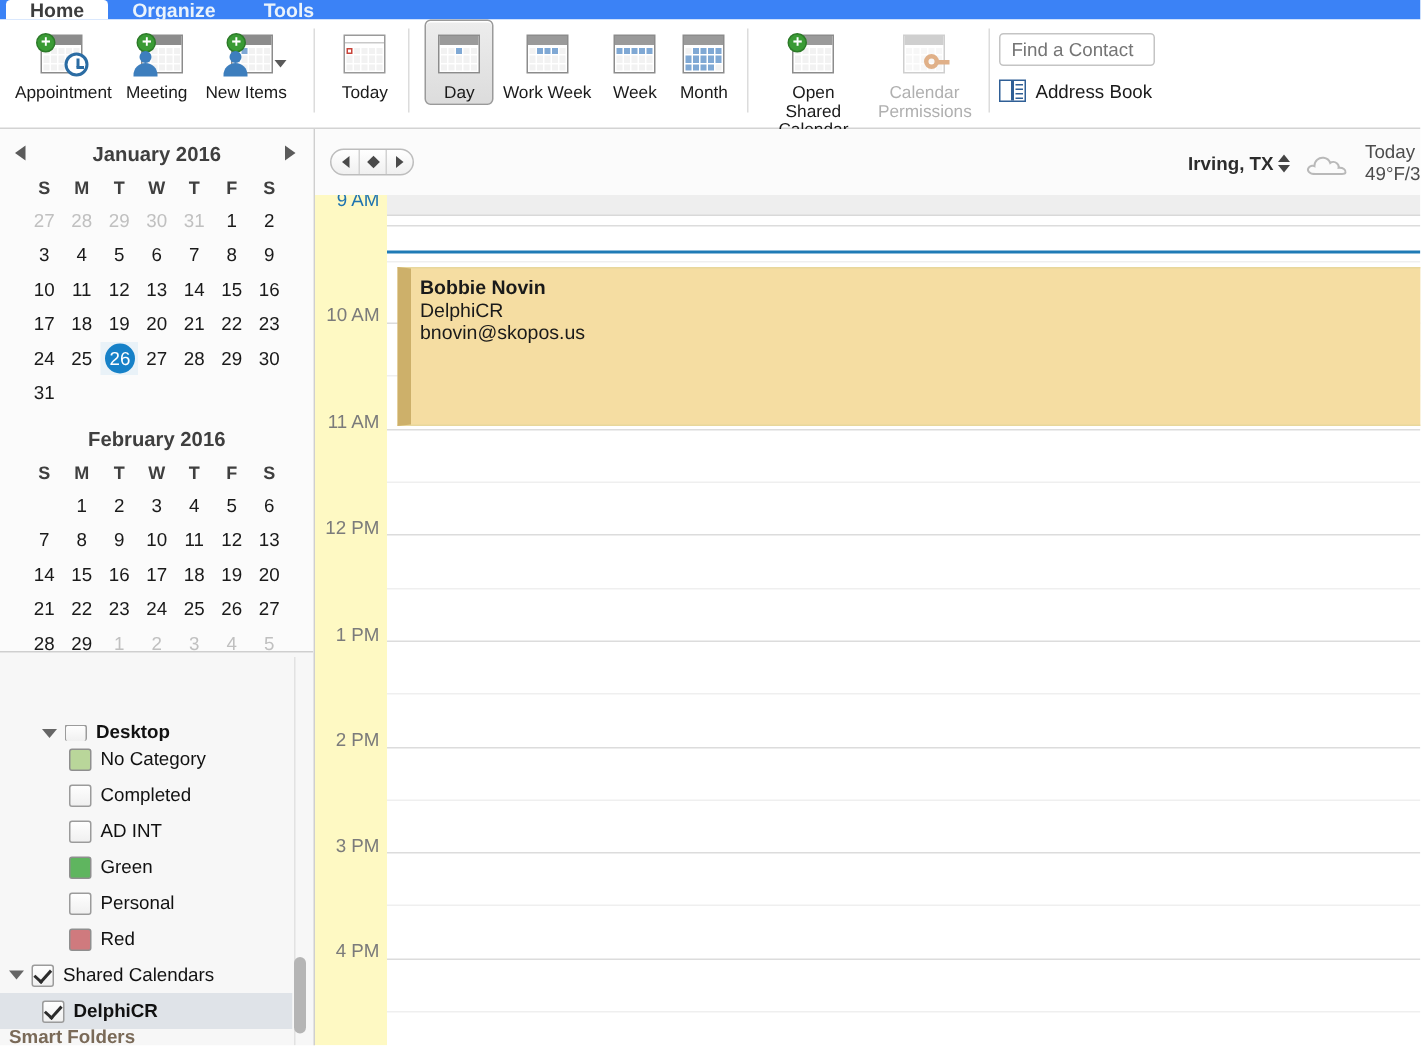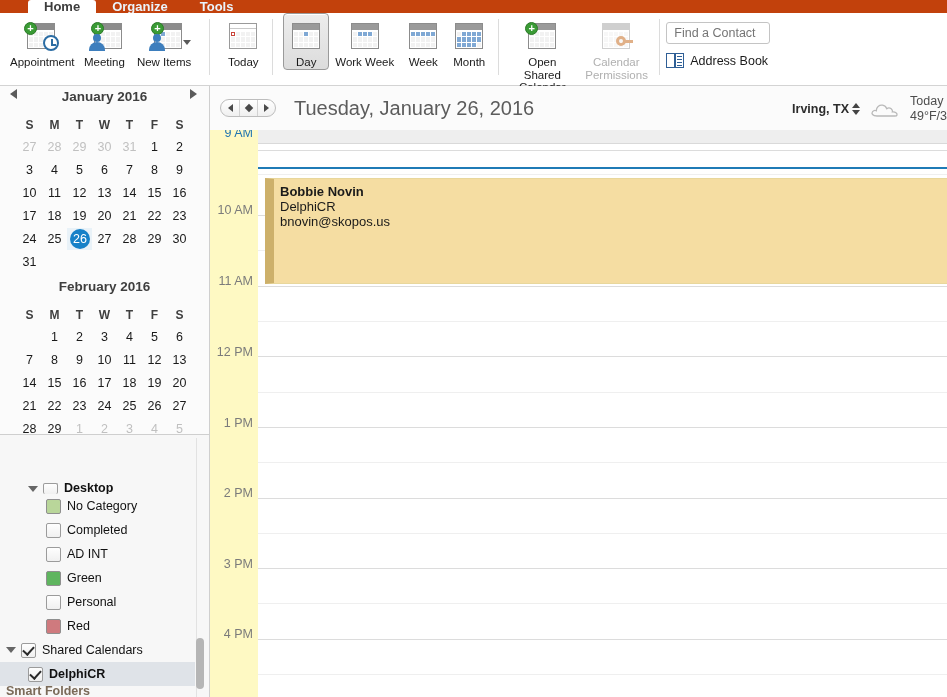--- a/index.html
+++ b/index.html
@@ -8,22 +8,22 @@
     font-family: "Liberation Sans", sans-serif;
     background: #ffffff;
     overflow: hidden;
     -webkit-font-smoothing: antialiased;
   }
   #app { position: relative; width: 947px; height: 697px; }
 
   
   .tabstrip {
     position: absolute; top: 0; left: 0; width: 947px; height: 13px;
-    background: #c2410c; display: flex; align-items: flex-end;
-    padding-left: 28px; overflow: hidden;
+    background: #3b82f6; display: flex; align-items: flex-end;
+    padding-left: 4px; overflow: hidden;
   }
   .tab {
     font-size: 13px; font-weight: bold; color: #eaf3fb;
     padding: 0 16px; line-height: 13px; height: 13px;
     position: relative; white-space: nowrap;
   }
   .tab.active { color: #3d3d3d; background: #ffffff; border-radius: 3px 3px 0 0; }
 
   
   .ribbon {
@@ -86,21 +86,21 @@
     box-shadow:0 3px 0 #2f5f96, 0 6px 0 #2f5f96, 0 9px 0 #2f5f96;}
   .ablabel { font-size: 12.5px; color: #1a1a1a; }
 
   
   .sidebar {
     position: absolute; top: 86px; left: 0; width: 210px; height: 611px;
     background: #f7f7f7; border-right: 1px solid #cfcfcf; overflow: hidden;
   }
   .minicals { position:absolute; top:0; left:0; width:209px; height:349px;
     background:#fbfbfb; border-bottom:1px solid #cfcfcf; }
-  .mc-head { display: flex; align-items: flex-start; justify-content: center;
+  .mc-head { display: flex; align-items: center; justify-content: center;
     height: 26px; position: relative; }
   .mc-title { font-size: 13.5px; font-weight: bold; color: #3f3f3f; }
   .mc-arrow { position: absolute; width: 0; height: 0; cursor: default; }
   .mc-prev { left: 10px; border-top:5px solid transparent;border-bottom:5px solid transparent;border-right:7px solid #5b5b5b; }
   .mc-next { right: 12px; border-top:5px solid transparent;border-bottom:5px solid transparent;border-left:7px solid #5b5b5b; }
   .mc-grid { display: grid; grid-template-columns: repeat(7, 25px);
     justify-content: center; row-gap: 1px; }
   .mc-dow { font-size: 12px; font-weight: bold; color: #3f3f3f; text-align: center; height: 20px; line-height:20px; }
   .mc-day { font-size: 12.5px; color: #1a1a1a; text-align: center; height: 22px; line-height: 22px; }
   .mc-day.out { color: #c0c0c0; }
@@ -675,21 +675,20 @@
         <div>
             <span class="tri-l"></span>
           </div>
         <div>
             <span class="diamond"></span>
           </div>
         <div>
             <span class="tri-r"></span>
           </div>
       </div>
-      <div class="caltitle">Tuesday, January 26, 2016</div>
 
       <div class="wx">
         <div class="wxloc">
           <span>Irving, TX</span>
           <span class="stepper">
               <i class="up"></i>
               <i class="dn"></i>
             </span>
         </div>
         <div class="cloud">

